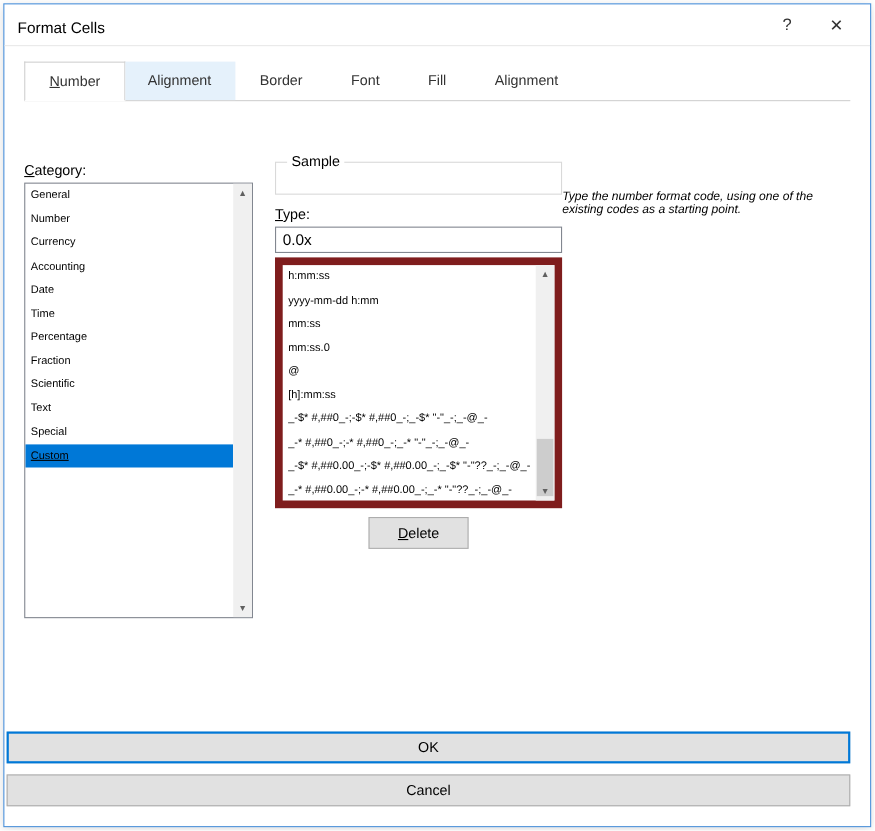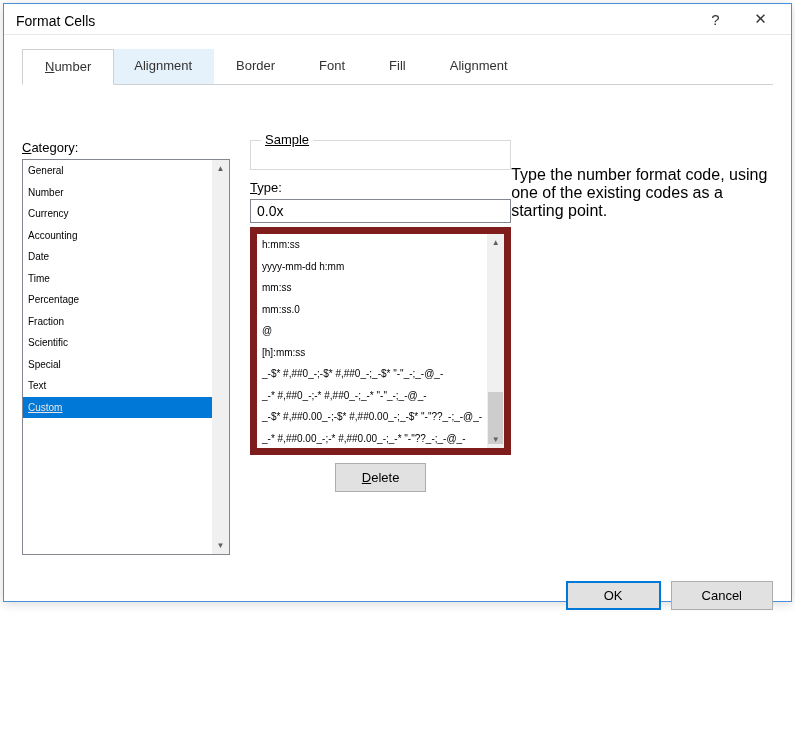--- a/index.html
+++ b/index.html
@@ -7,21 +7,21 @@
       font-family: "Segoe UI", Tahoma, sans-serif;
       font-size: 13px;
       background: #fff;
       color: #000;
       width: 795px;
       height: 755px;
       overflow: hidden;
     }
     .dialog {
       width: 789px;
-      height: 599px;
+      height: 749px;
       margin: 3px;
       border: 1px solid #4a90d9;
       background: #fff;
       display: flex;
       flex-direction: column;
       box-shadow: 0 2px 10px rgba(0,0,0,0.15);
     }
     .titlebar {
       display: flex;
       align-items: center;
@@ -129,37 +129,36 @@
     }
     .list-item {
       padding: 1px 5px 1px 5px;
       font-size: 10px;
       line-height: 19.5px;
       cursor: default;
       white-space: nowrap;
     }
     .list-item.selected {
       background: #0078d7;
-      color: #e5e5e5;
+      color: #000000;
       text-decoration: underline;
     }
     .group {
       border: 1px solid #d9d9d9;
       position: relative;
       padding: 18px 10px 10px 14px;
       margin-bottom: 10px;
     }
     .group-label {
       position: absolute;
       top: -9px;
       left: 10px;
       background: #fff;
       padding: 0 4px;
       font-size: 13px;
-      text-decoration: underline;
     }
     .sample-value {
       font-size: 14px;
       padding: 6px 2px 4px 2px;
     }
     .type-input {
       width: 100%;
       border: 1px solid #828790;
       padding: 3px 6px;
       font-size: 14px;
@@ -188,27 +187,29 @@
       background: #e1e1e1;
       padding: 5px 36px;
     }
     .delete-row {
       display: flex;
       justify-content: center;
       margin-top: 8px;
     }
     .hint {
       margin-top: 26px;
-      font-size: 16px;
+      font-size: 11px;
+      font-style: italic;
     }
     .footer {
       display: flex;
       justify-content: flex-end;
       gap: 10px;
       padding: 14px 18px 18px 2px;
+      flex-direction: column;
     }
   </style>
 </head>
 <body>
 
 <div class="dialog">
 
   <div class="titlebar">
     <div class="titlebar-title">Format Cells</div>
     <div class="titlebar-btn">?</div>
@@ -237,22 +238,22 @@
           <div class="listbox-inner" id="category-list">
               <div class="list-item">General</div>
               <div class="list-item">Number</div>
               <div class="list-item">Currency</div>
               <div class="list-item">Accounting</div>
               <div class="list-item">Date</div>
               <div class="list-item">Time</div>
               <div class="list-item">Percentage</div>
               <div class="list-item">Fraction</div>
               <div class="list-item">Scientific</div>
+              <div class="list-item">Text</div>
               <div class="list-item">Special</div>
-              <div class="list-item">Text</div>
               <div class="list-item selected">Custom</div>
             </div>
           <div class="scrollbar">
             <div class="scroll-arrow top">▲</div>
             <div class="scroll-arrow bottom">▼</div>
           </div>
         </div>
       </div>
 
       <div class="right-col">

